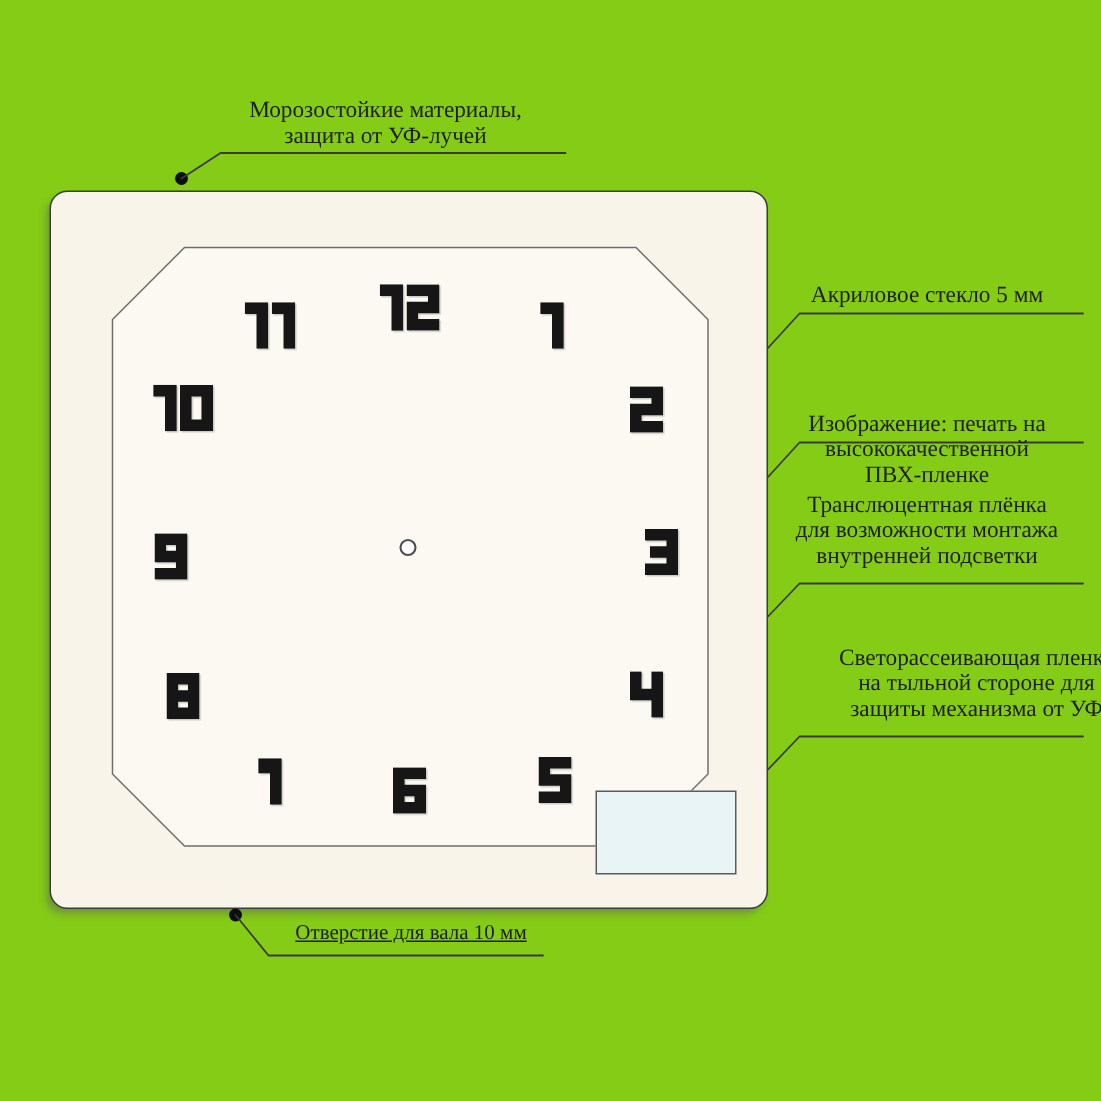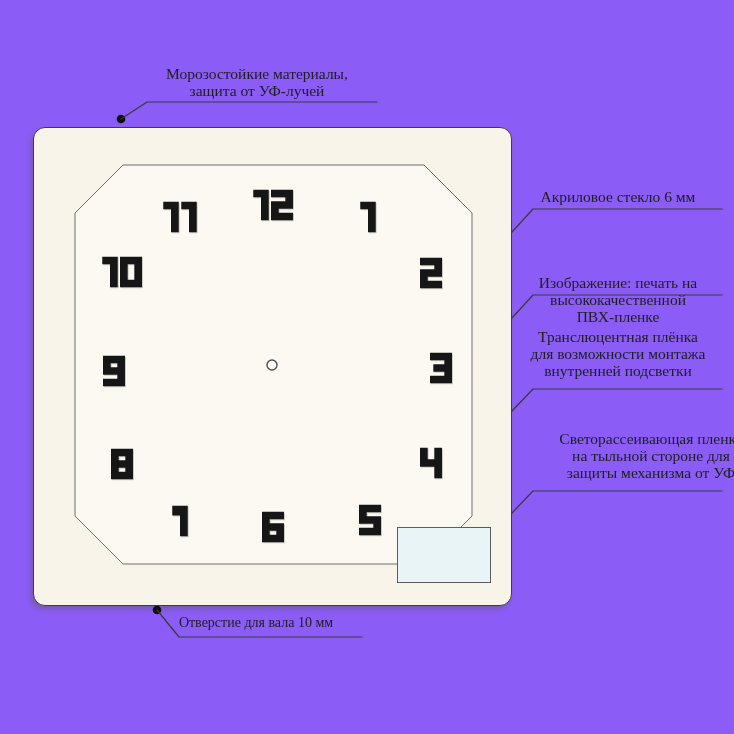--- a/index.html
+++ b/index.html
@@ -1,18 +1,18 @@
 <!DOCTYPE html>
 <html><head>
 <meta charset="utf-8">
 <title>Diagram</title>
 <style>
   html,body{margin:0;padding:0;background:#ffffff;}
   .canvas{
-    position:relative;width:734px;height:734px;background:#8b5cf6;overflow:hidden;
+    position:relative;width:734px;height:734px;background:#84cc16;overflow:hidden;
     font-family:"Liberation Serif","DejaVu Serif",serif;color:#1e1e1e;
   }
   
   .frame{
     position:absolute;left:33px;top:127px;width:479px;height:479px;
     background:#f8f4e9;border:1.4px solid #3d3d3d;border-radius:12px;
     box-sizing:border-box;
     box-shadow:-3px 4px 5px -1px rgba(90,90,90,0.45);
   }
   .overlay{position:absolute;left:0;top:0;}
@@ -35,21 +35,21 @@
   .note{
     position:absolute;text-align:center;white-space:pre-line;
     font-size:15.5px;line-height:17px;color:#1e1e1e;
   }
   .note-top{left:128px;top:65px;width:258px;}
   .note-right{left:512px;width:212px;}
   .note-acrylic{top:188px;}
   .note-pvc{top:242px;margin-top:32px;}
   .note-translucent{top:328px;}
   .note-diffuser{top:430px;margin-left:33px;}
-  .note-bottom{left:154px;top:614px;width:204px;font-size:14px;}
+  .note-bottom{left:172px;top:614px;width:204px;font-size:14px;text-decoration:underline;}
 </style>
 </head>
 <body>
 
 <div class="canvas">
 
   <div class="frame"></div>
 
   <svg class="overlay" width="734" height="734" viewBox="0 0 734 734">
     <polygon class="octagon" points="123,165 424,165 472,213 472,516 424,564 123,564 75,516 75,213"></polygon>
@@ -133,21 +133,21 @@
       <svg viewBox="0 0 7 14" width="16" height="31">
         <path d="M0 0 H7 V14 H3.5 V3.5 H0 Z" fill-rule="evenodd" fill="#161616"></path>
       </svg>
       <svg viewBox="0 0 7 14" width="16" height="31">
         <path d="M0 0 H7 V14 H3.5 V3.5 H0 Z" fill-rule="evenodd" fill="#161616"></path>
       </svg>
     </div>
 
   <div class="note note-top">Морозостойкие материалы,
 защита от УФ-лучей</div>
-  <div class="note note-right note-acrylic">Акриловое стекло 6 мм</div>
+  <div class="note note-right note-acrylic">Акриловое стекло 5 мм</div>
   <div class="note note-right note-pvc">Изображение: печать на
 высококачественной
 ПВХ-пленке</div>
   <div class="note note-right note-translucent">Транслюцентная плёнка
 для возможности монтажа
 внутренней подсветки</div>
   <div class="note note-right note-diffuser">Светорассеивающая пленка
 на тыльной стороне для
 защиты механизма от УФ</div>
   <div class="note note-bottom">Отверстие для вала 10 мм</div>

